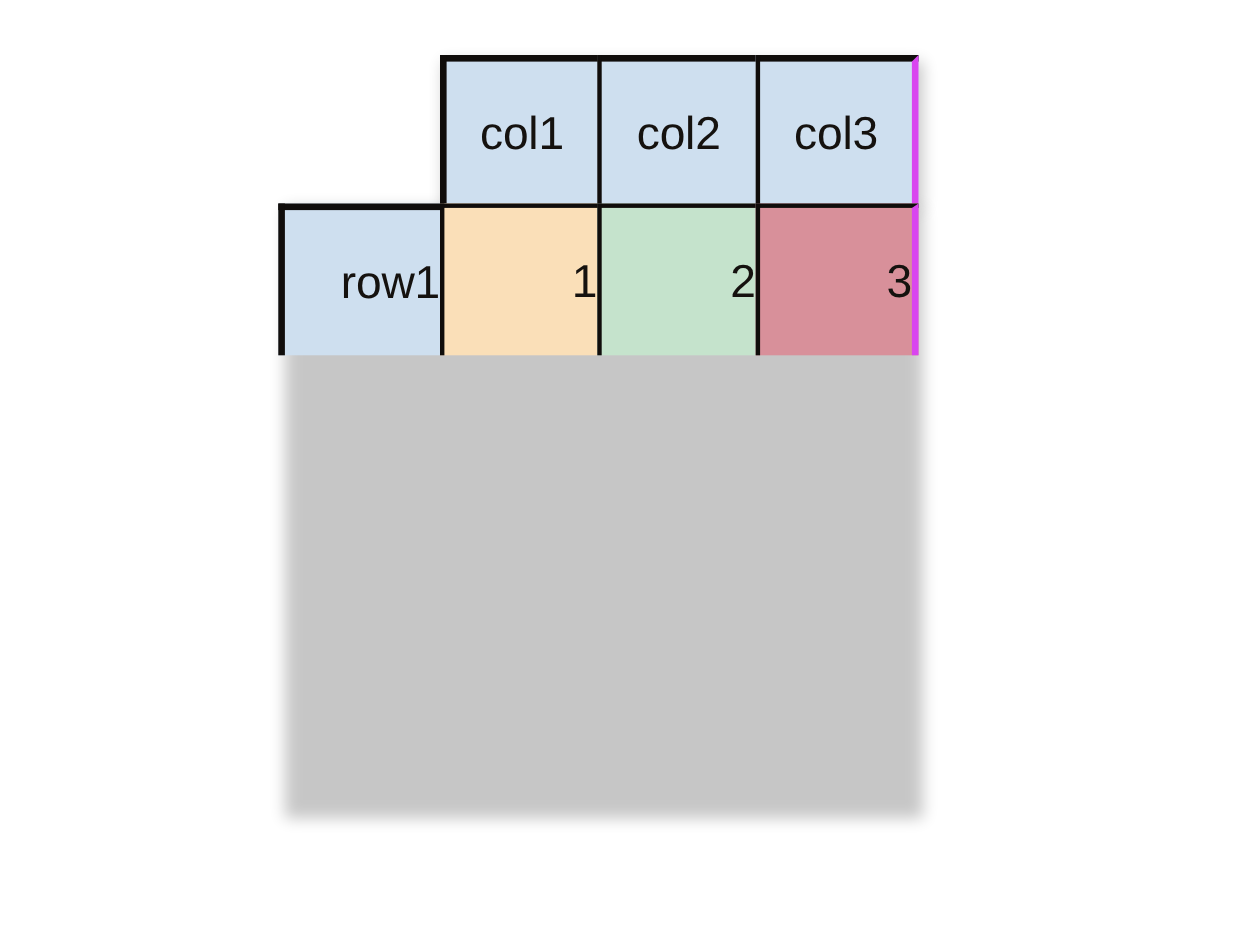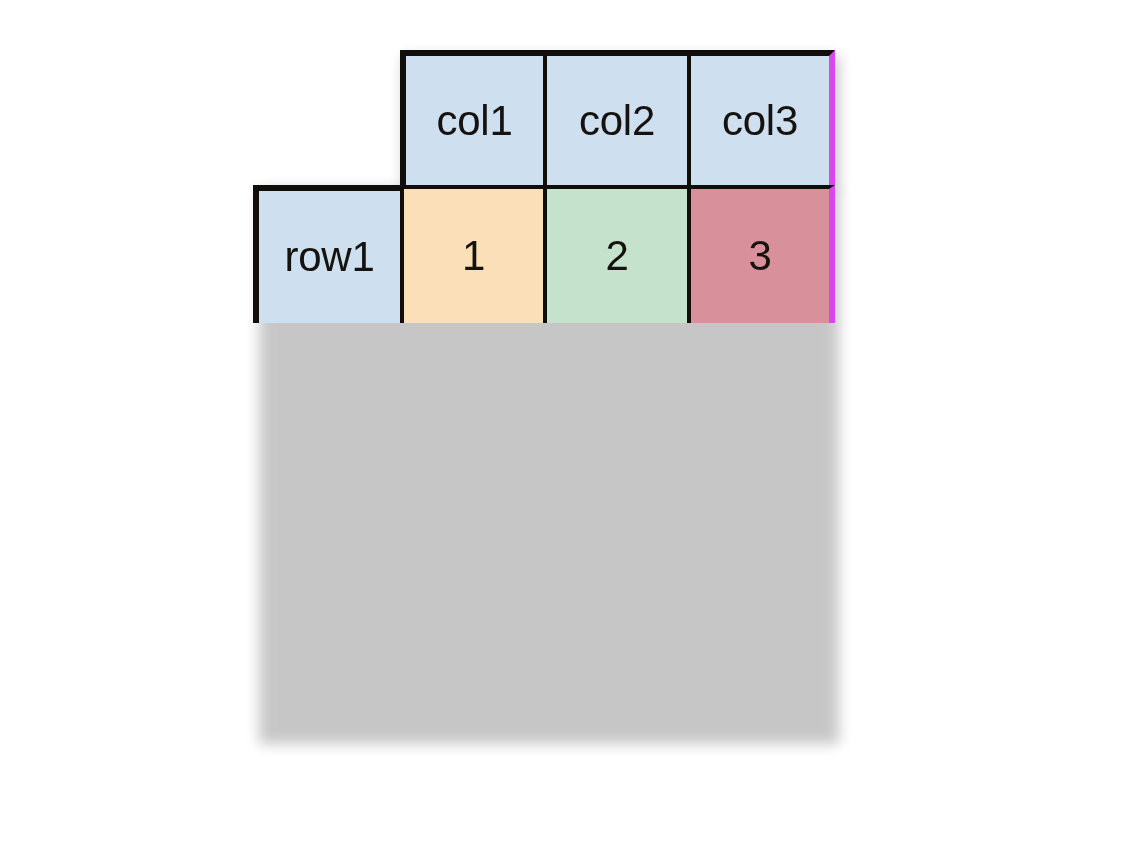--- a/index.html
+++ b/index.html
@@ -48,21 +48,21 @@
   }
 
   
   col.c-label { width: 147px; }
   col.c-1     { width: 143px; }
   col.c-2     { width: 144px; }
   col.c-3     { width: 148px; }
 
   
   tr.header-row td { height: 135px; }
-  tr.data-row   td { height: 138px; }
+  tr.data-row   td { height: 138px; text-align: right; }
 
   
   .cell-corner {
     background: transparent;
     border: none;
   }
   .cell-head, .cell-rowlabel {
     background: #cedfef;
   }
   .cell-col1 { background: #fadfb8; }

